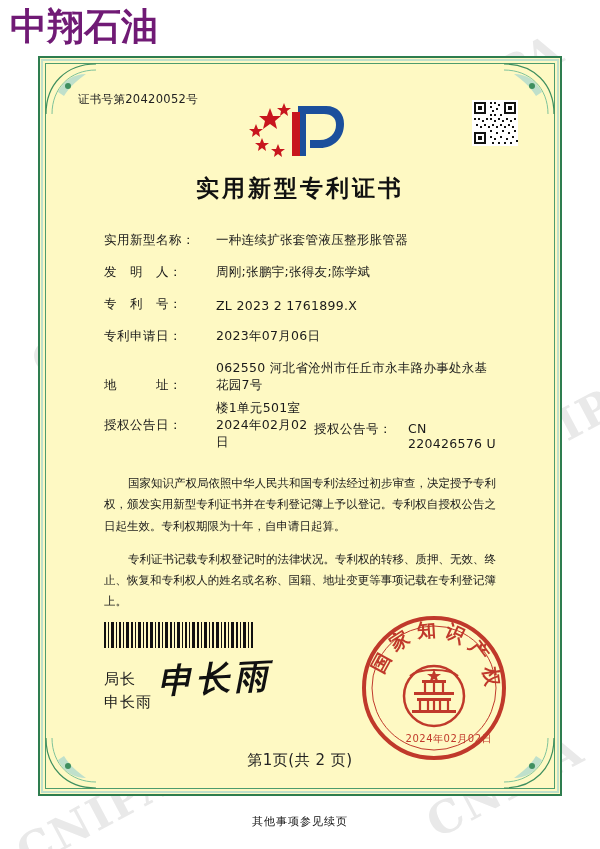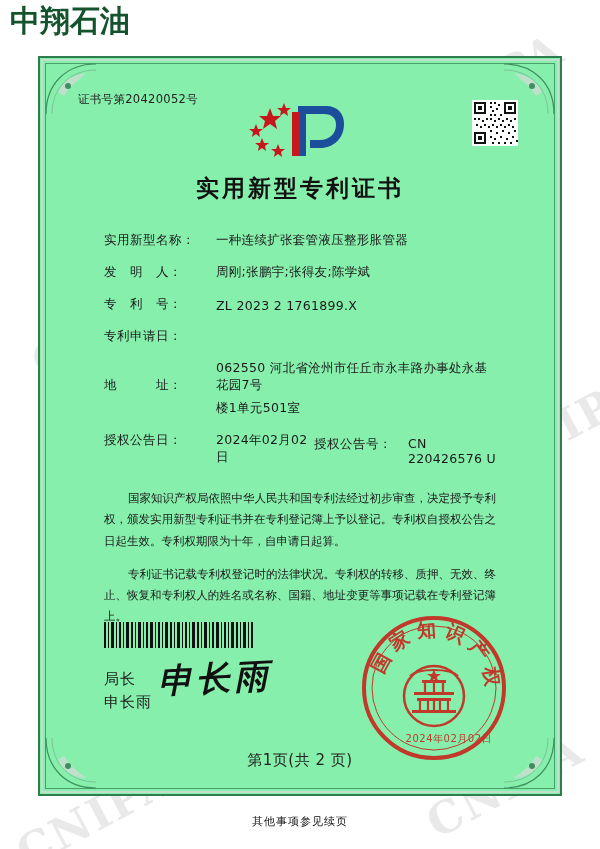--- a/index.html
+++ b/index.html
@@ -31,36 +31,36 @@
   
   .logo {
     position: absolute;
     top: 8px;
     left: 10px;
     z-index: 5;
     display: flex;
     align-items: flex-start;
   }
   .logo-text {
-    font-family: Liberation Mono, monospace;
+    font-family: Liberation Sans, sans-serif;
     font-weight: bold;
-    font-size: 30px;
-    color: #14532d;
+    font-size: 37px;
+    color: #701a75;
     line-height: 1;
     letter-spacing: 0px;
   }
 
   
   .cert {
     position: absolute;
     left: 38px;
     top: 56px;
     width: 524px;
     height: 740px;
-    background: #86efac;
+    background: #fef9c3;
     z-index: 2;
   }
   .frame-outer {
     position: absolute;
     inset: 0;
     border: 2px solid #2e7d4f;
     box-sizing: border-box;
   }
   .frame-inner {
     position: absolute;
@@ -147,21 +147,20 @@
   }
   .lbl.w-name  { width: 112px; }
   .val {
     flex: 1 1 auto;
     letter-spacing: 0.3px;
   }
   .addr-second {
     padding-left: 112px;
     font-size: 12.5px;
     margin-top: -9px;
-    margin-bottom: 15px;
     letter-spacing: 0.3px;
   }
   .row-split { display: flex; }
   .row-split .half-a { flex: 0 0 210px; display: flex; }
   .row-split .half-b { flex: 1 1 auto; display: flex; }
   .half-b .lbl { width: auto; margin-right: 16px; }
 
   .para {
     margin: 0 26px 12px 26px;
     font-size: 11.5px;
@@ -391,20 +390,21 @@
         <span class="val">周刚;张鹏宇;张得友;陈学斌</span>
       </div>
 
       <div class="row">
         <span class="lbl w-name">专　利　号：</span>
         <span class="val">ZL 2023 2 1761899.X</span>
       </div>
 
       <div class="row">
         <span class="lbl w-name">专利申请日：</span>
+        <span class="val">2023年07月06日</span>
       </div>
 
 
       <div class="row">
         <span class="lbl w-name">地　　　址：</span>
         <span class="val">062550 河北省沧州市任丘市永丰路办事处永基花园7号</span>
       </div>
       <div class="addr-second">楼1单元501室</div>
 
       <div class="row row-split">

